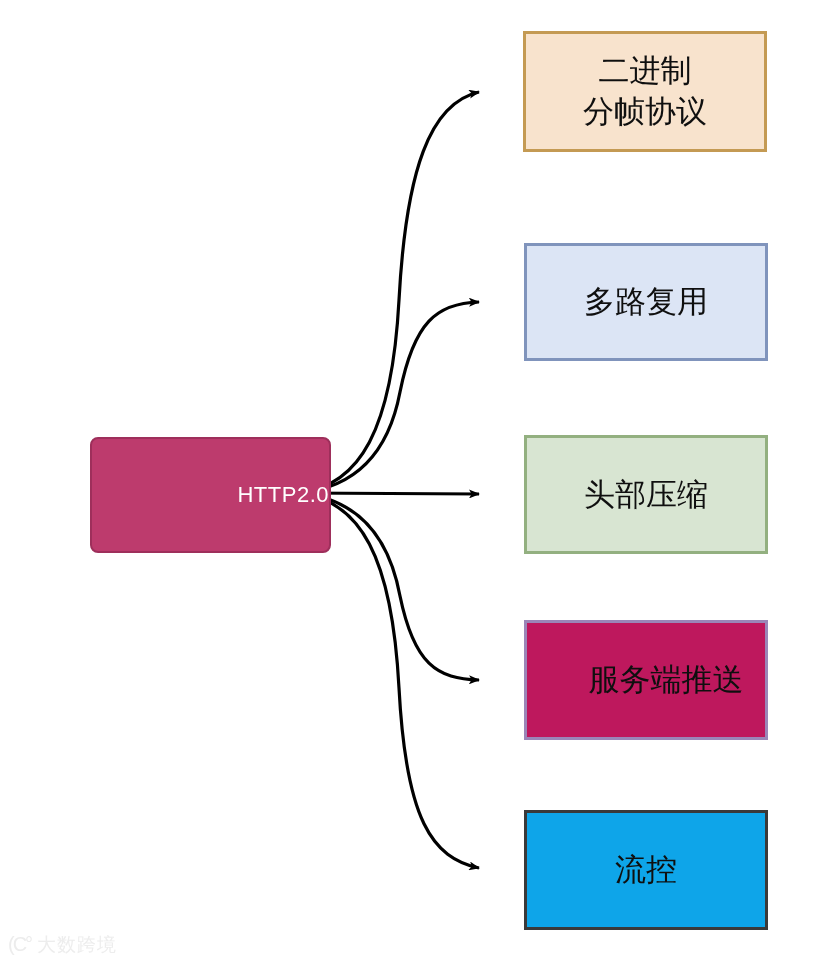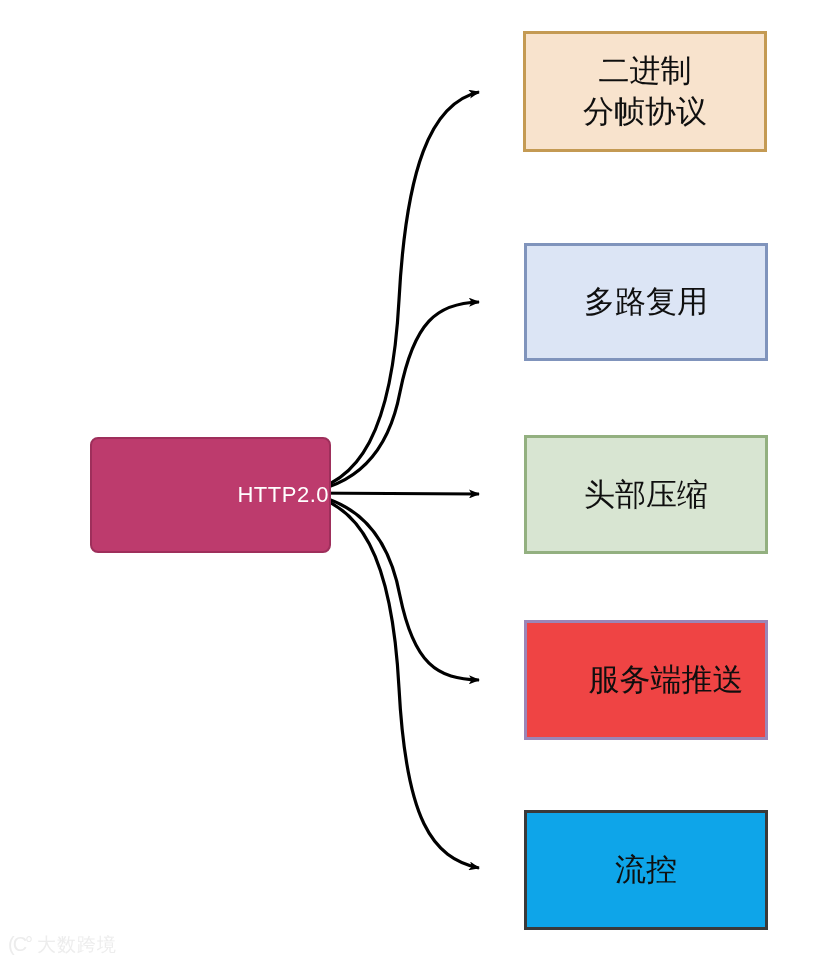--- a/index.html
+++ b/index.html
@@ -110,21 +110,21 @@
   </div>
 
   <div class="node node-leaf" style="left:492px; top:243px; width:244px; height:118px; background:#dce5f5; border:3px solid #8094bc;">
     <span class="node-label">多路复用</span>
   </div>
 
   <div class="node node-leaf" style="left:492px; top:435px; width:244px; height:119px; background:#d8e5d2; border:3px solid #93b080;">
     <span class="node-label">头部压缩</span>
   </div>
 
-  <div class="node node-leaf" style="left:492px; top:620px; width:244px; height:120px; background:#ef4444; border:3px solid #9b86b8;padding-left:40px;">
+  <div class="node node-leaf" style="left:492px; top:620px; width:244px; height:120px; background:#be185d; border:3px solid #9b86b8;padding-left:40px;">
     <span class="node-label">服务端推送</span>
   </div>
 
   <div class="node node-leaf" style="left:492px; top:810px; width:244px; height:120px; background:#0ea5e9; border:3px solid #3a3a3a;">
     <span class="node-label">流控</span>
   </div>
 
   <div id="watermark">
     <span class="wm-mark">(C°</span>
     <span class="wm-text">大数跨境</span>

